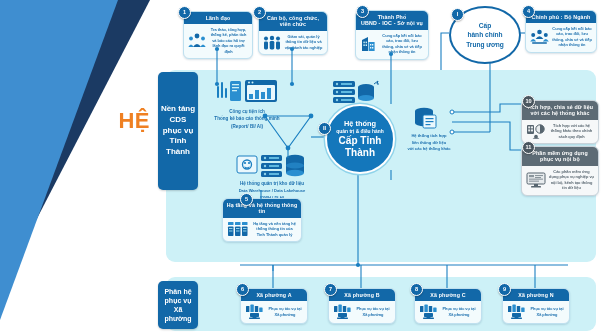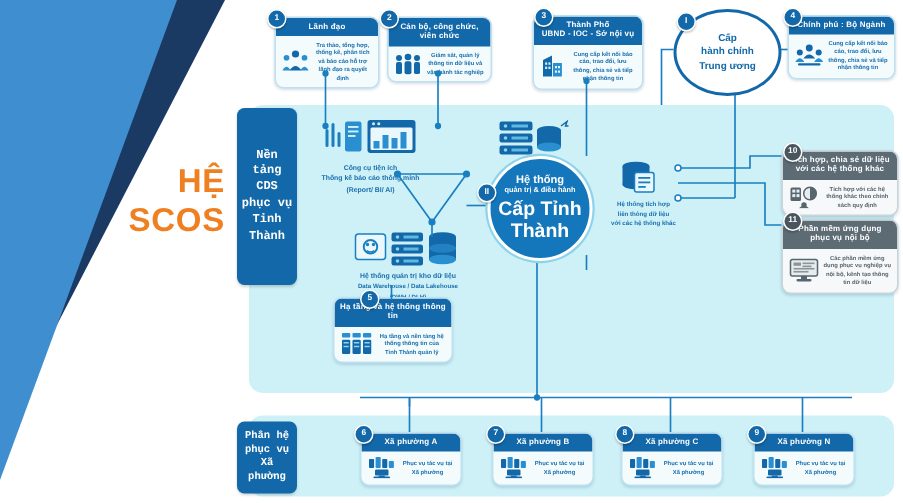--- a/index.html
+++ b/index.html
@@ -36,21 +36,20 @@
   }
   #panel-top{left:166px;top:70px;width:430px;height:192px;}
   #panel-bottom{left:166px;top:277px;width:430px;height:54px;}
 
   
   .band{
     position:absolute;background:#1268a8;border-radius:5px;
     color:#ffffff;font-weight:bold;text-align:center;
     display:flex;align-items:center;justify-content:flex-end;
     box-shadow:0 1px 2px rgba(0,0,0,.18);
-    font-family:Liberation Mono, monospace;
   }
   #band-top{left:158px;top:72px;width:40px;height:118px;font-size:8px;line-height:1.35;}
   #band-bottom{left:158px;top:281px;width:40px;height:48px;font-size:7px;line-height:1.32;}
   .band span{display:block;padding:0 2px;}
 
   
   .card{
     position:absolute;background:#f3fbfd;border:1px solid #bfe0ef;
     border-radius:6px;box-shadow:0 1px 2px rgba(12,60,100,.16);
     overflow:hidden;
@@ -96,21 +95,21 @@
   
   #hub{
     position:absolute;left:325px;top:104px;width:66px;height:66px;
     border-radius:50%;background:#1477bb;border:2px solid #ffffff;
     box-shadow:0 0 0 1.5px #8fd3ea;
     display:flex;flex-direction:column;align-items:center;justify-content:center;
     color:#ffffff;text-align:center;z-index:5;
   }
   #hub .l1{font-size:7.4px;font-weight:bold;line-height:1.15;}
   #hub .l2{font-size:4.9px;font-weight:bold;line-height:1.2;margin:.5px 0;}
-  #hub .l3{font-size:13px;font-weight:bold;line-height:1.15;}
+  #hub .l3{font-size:10px;font-weight:bold;line-height:1.15;}
 
   
   #oval{
     position:absolute;left:449px;top:6px;width:68px;height:54px;
     border:2px solid #1268a8;border-radius:50%/50%;
     background:#ffffff;
     display:flex;flex-direction:column;align-items:center;justify-content:center;
     color:#1268a8;font-weight:bold;font-size:6.6px;line-height:1.45;text-align:center;
     z-index:4;
   }
@@ -136,21 +135,20 @@
 </head>
 <body>
 
 <div id="stage">
 
   <div class="wedge-dark"></div>
   <div class="wedge-mid"></div>
 
   <div class="brand">
     <div>HỆ</div>
-    <div>SCOS</div>
   </div>
 
   <div class="panel" id="panel-top"></div>
   <div class="panel" id="panel-bottom"></div>
 
   <svg id="wires" viewBox="0 0 602 335">
     <g stroke="#1a7fc1" stroke-width="1.1" fill="none">
 
       <path d="M217 49 L217 84"></path>
 

